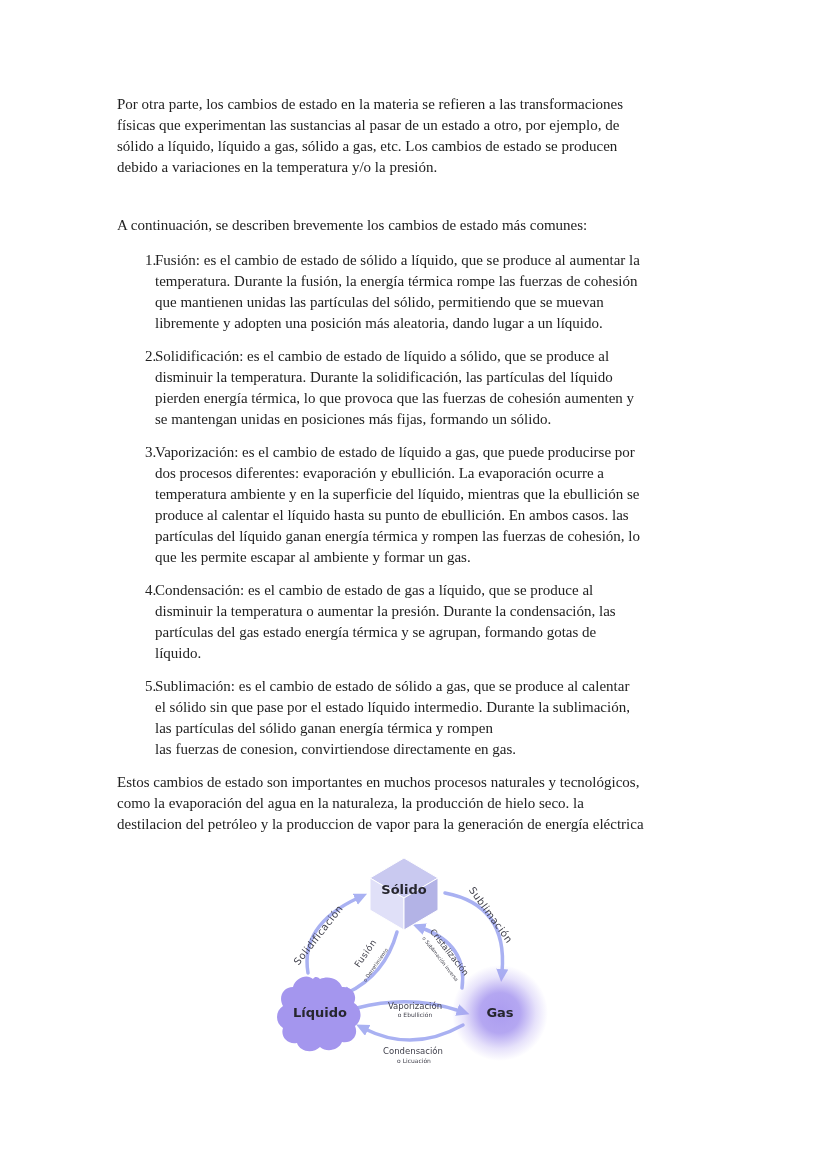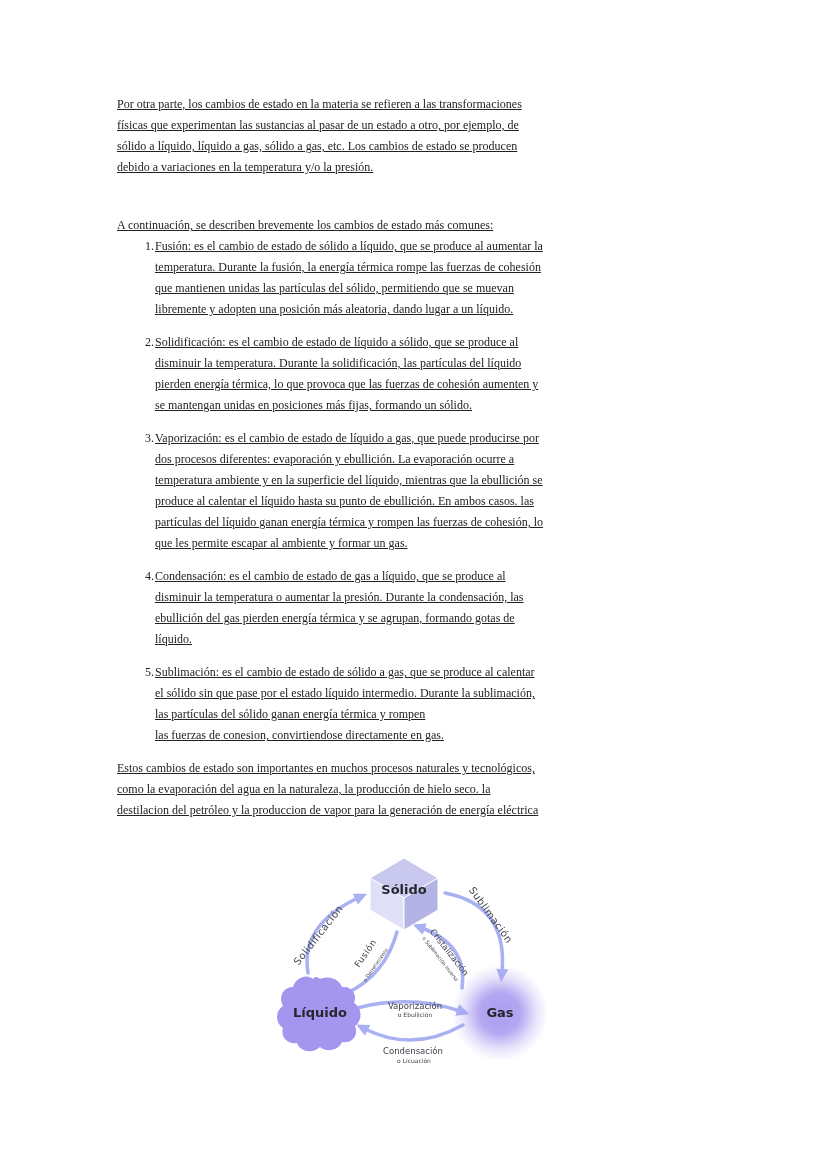--- a/index.html
+++ b/index.html
@@ -10,27 +10,26 @@
     background: #ffffff;
     overflow: hidden;
     font-family: "Liberation Serif", serif;
     color: #222222;
   }
   .content {
     position: absolute;
     left: 117px;
     top: 94px;
     width: 640px;
-    font-size: 12px;
+    font-size: 15px;
     line-height: 21px;
-    text-decoration: underline;
   }
   .para { margin: 0; white-space: pre-wrap; }
   .para1 { margin-bottom: 37px; }
-  .intro { }
+  .intro { margin-bottom: 14px; }
   .list { margin: 0; }
   .li { position: relative; margin-bottom: 12px; }
   .li .num { position: absolute; left: 28px; top: 0; }
   .li .txt { margin-left: 38px; white-space: pre-wrap; }
   .closing { margin-top: 10px; }
   .diagram {
     position: absolute;
     left: 270px;
     top: 848px;
     width: 290px;
@@ -89,21 +88,21 @@
 dos procesos diferentes: evaporación y ebullición. La evaporación ocurre a
 temperatura ambiente y en la superficie del líquido, mientras que la ebullición se
 produce al calentar el líquido hasta su punto de ebullición. En ambos casos. las
 partículas del líquido ganan energía térmica y rompen las fuerzas de cohesión, lo
 que les permite escapar al ambiente y formar un gas.</div>
       </div>
       <div class="li">
         <span class="num">4.</span>
         <div class="txt">Condensación: es el cambio de estado de gas a líquido, que se produce al
 disminuir la temperatura o aumentar la presión. Durante la condensación, las
-ebullición del gas pierden energía térmica y se agrupan, formando gotas de
+partículas del gas estado energía térmica y se agrupan, formando gotas de
 líquido.</div>
       </div>
       <div class="li">
         <span class="num">5.</span>
         <div class="txt">Sublimación: es el cambio de estado de sólido a gas, que se produce al calentar
 el sólido sin que pase por el estado líquido intermedio. Durante la sublimación,
 las partículas del sólido ganan energía térmica y rompen
 las fuerzas de conesion, convirtiendose directamente en gas.</div>
       </div>
     </div>

